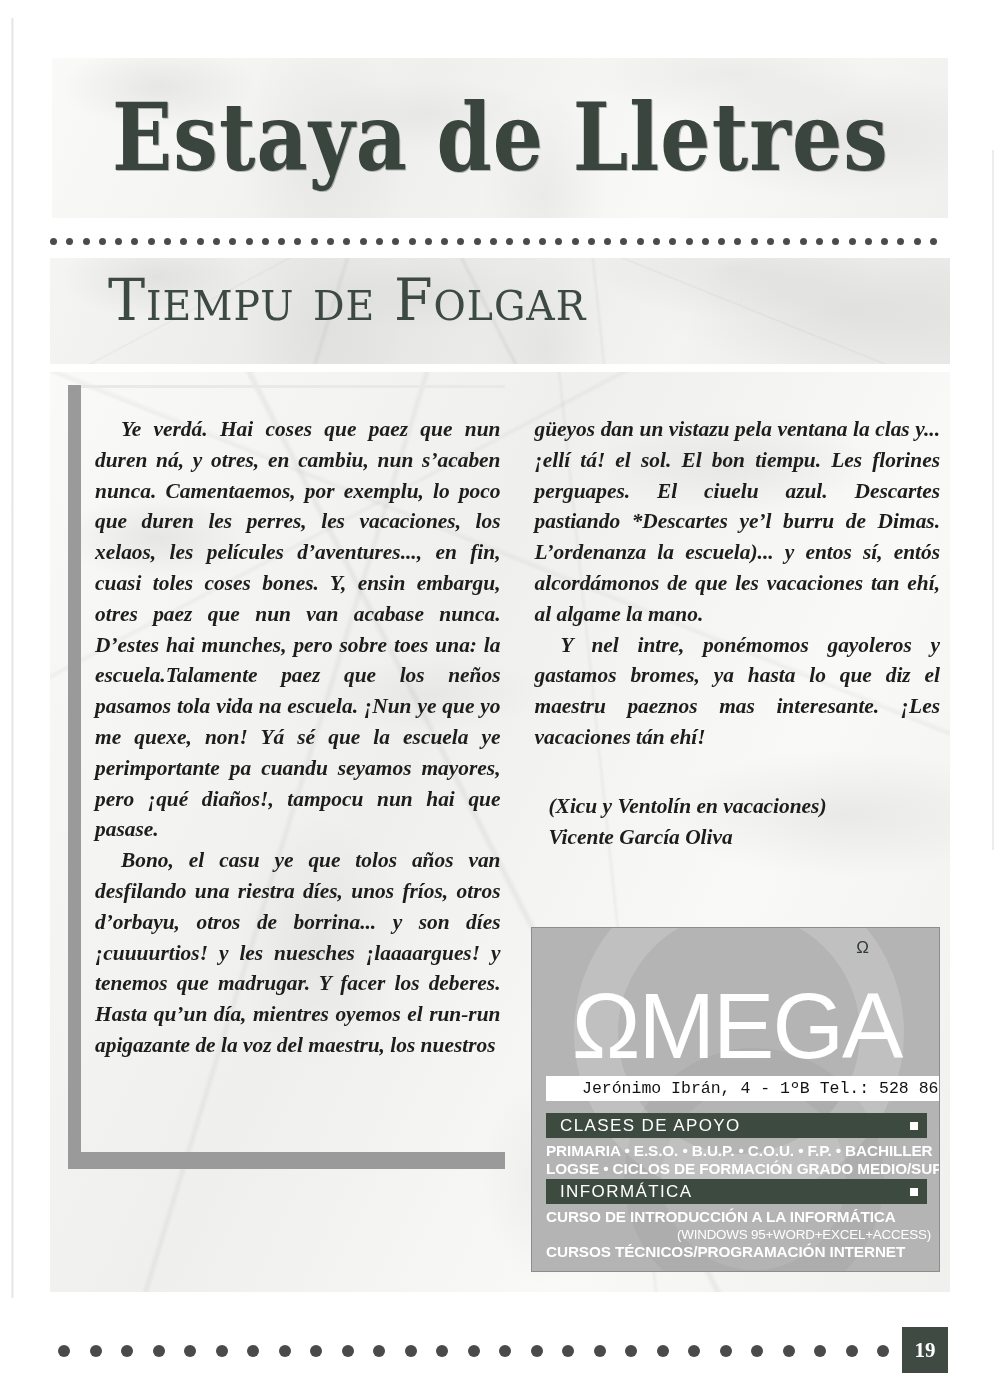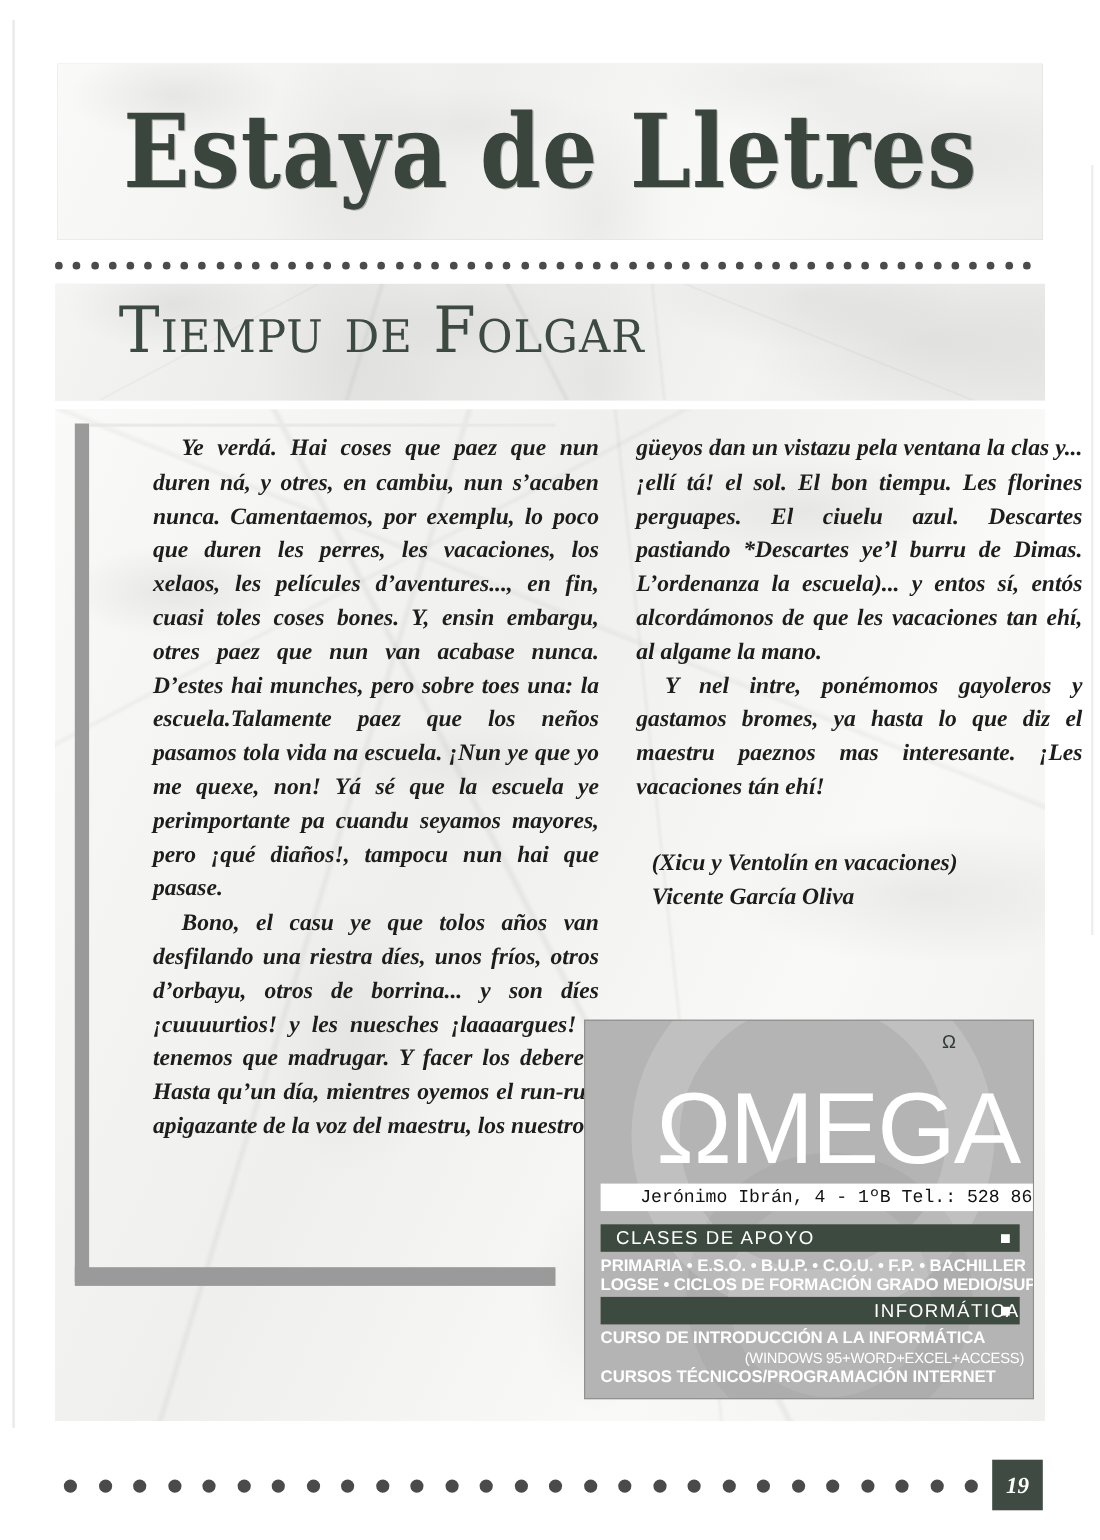--- a/index.html
+++ b/index.html
@@ -173,25 +173,24 @@
     top: 385px;
     width: 424px;
     height: 3px;
     background: #e9e9e7;
   }
 
   
   .columns {
     position: absolute;
     left: 95px;
-    top: 392px;
+    top: 414px;
     width: 845px;
     display: flex;
     gap: 34px;
-    margin-left: 44px;
   }
   .col {
     width: 408px;
   }
   .col p {
     margin: 0;
     font-family: "Liberation Serif", serif;
     font-weight: bold;
     font-style: italic;
     font-size: 21.4px;
@@ -272,21 +271,20 @@
     left: 0;
     top: 52px;
     width: 409px;
     text-align: center;
     font-family: "Liberation Sans", sans-serif;
     font-weight: normal;
     font-size: 92px;
     line-height: 92px;
     color: #ffffff;
     letter-spacing: -2px;
-    padding-left: 25px;
   }
   .ad-address {
     position: absolute;
     left: 14px;
     top: 148px;
     width: 381px;
     background: #ffffff;
     color: #121212;
     font-family: "Liberation Mono", "DejaVu Sans Mono", monospace;
     font-size: 16.5px;
@@ -311,21 +309,21 @@
   }
   .ad-bar .bar-square {
     position: absolute;
     right: 9px;
     top: 9px;
     width: 8px;
     height: 8px;
     background: #ffffff;
   }
   .ad-bar-apoyo { top: 185px; }
-  .ad-bar-info  { top: 251px; text-align: right; }
+  .ad-bar-info  { top: 251px; }
 
   .ad-lines {
     position: absolute;
     left: 14px;
     width: 385px;
     color: #ffffff;
     font-family: "Liberation Sans", sans-serif;
     font-weight: bold;
     font-size: 15.3px;
     line-height: 17.5px;
@@ -349,21 +347,20 @@
     width: 46px;
     height: 46px;
     background: #3f4a42;
     color: #ffffff;
     font-family: "Liberation Serif", serif;
     font-weight: bold;
     font-size: 21px;
     display: flex;
     align-items: center;
     justify-content: center;
-    font-style: italic;
   }
 </style>
 </head>
 <body>
 
 <div class="page">
 
   <div class="scan-edge"></div>
   <div class="scan-edge-right"></div>
 

